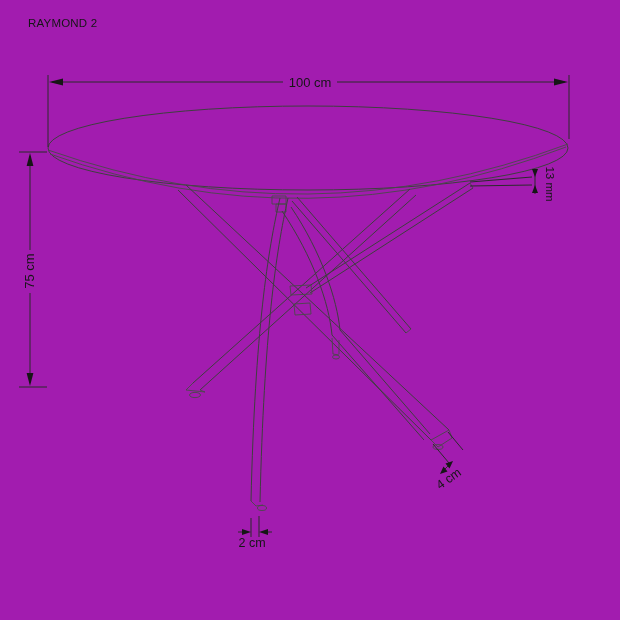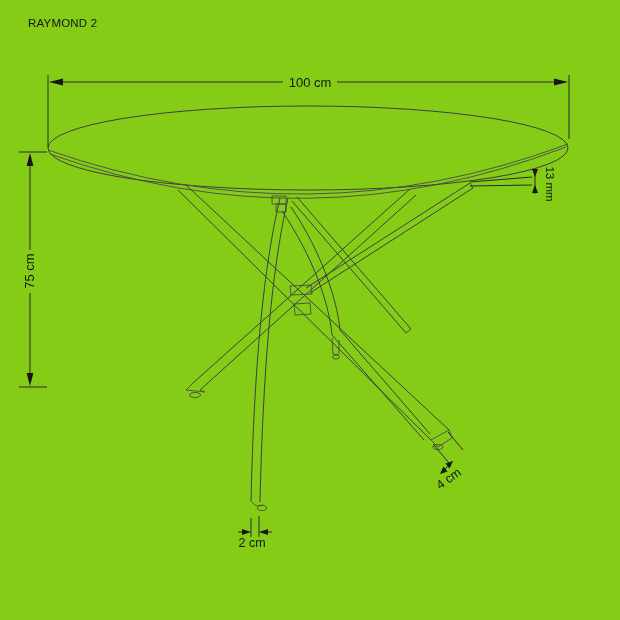--- a/index.html
+++ b/index.html
@@ -1,19 +1,19 @@
 <!DOCTYPE html>
 <html><head>
 <meta charset="utf-8">
 <style>
   html,body{margin:0;padding:0;background:#ffffff;}
   .canvas{
     position:relative;
     width:620px;height:620px;
-    background:#84cc16;
+    background:#a21caf;
     font-family:"Liberation Sans", sans-serif;
     overflow:hidden;
   }
   svg text{
     font-family:"Liberation Sans", sans-serif;
     fill:#161616;
   }
   .lbl{font-size:13px;}
   .lbl-sm{font-size:11.5px;}
   .lbl-md{font-size:12.5px;}

